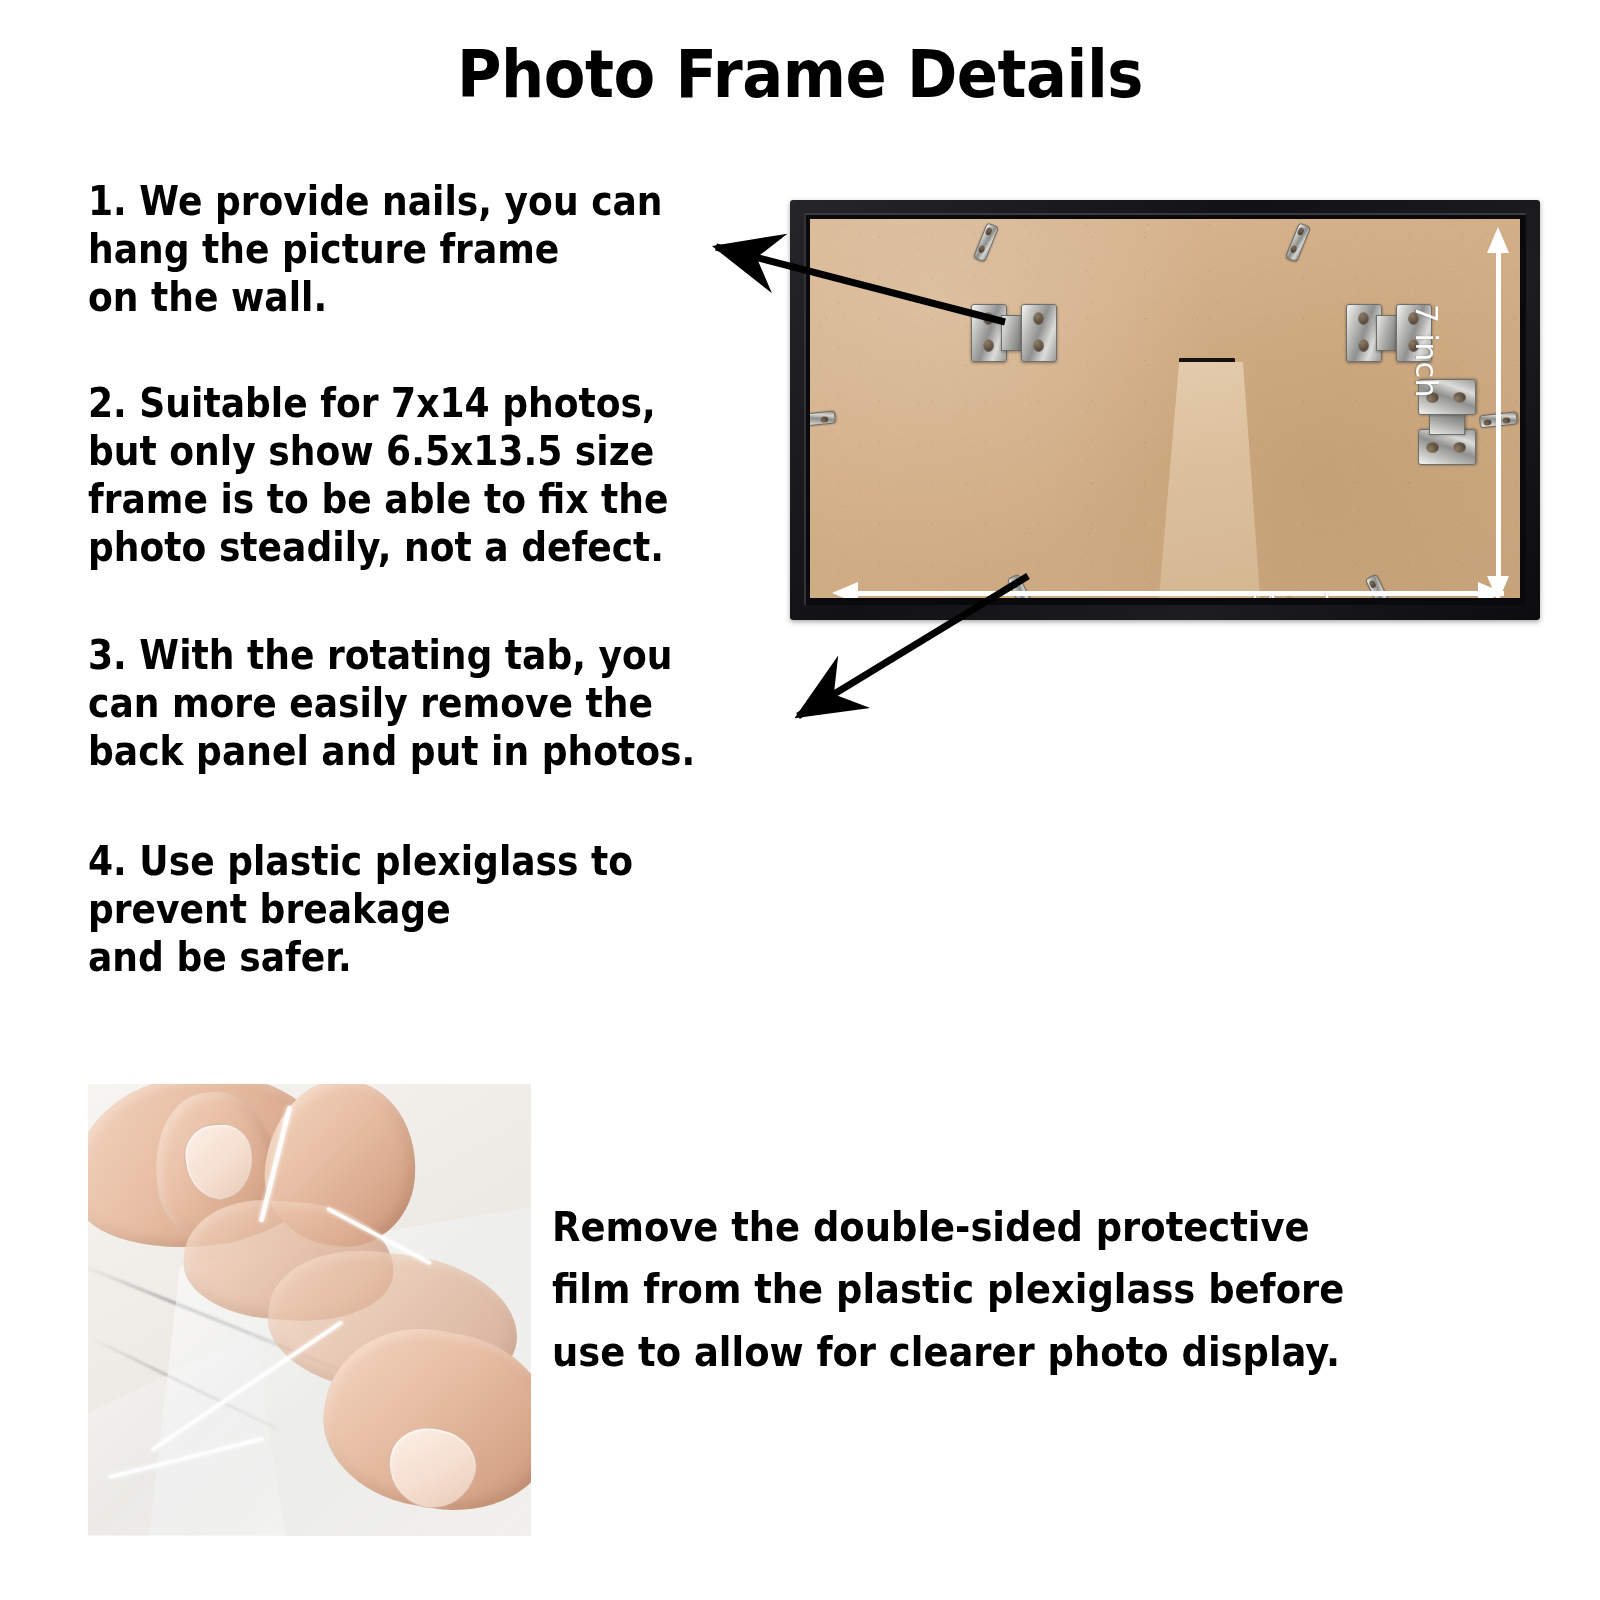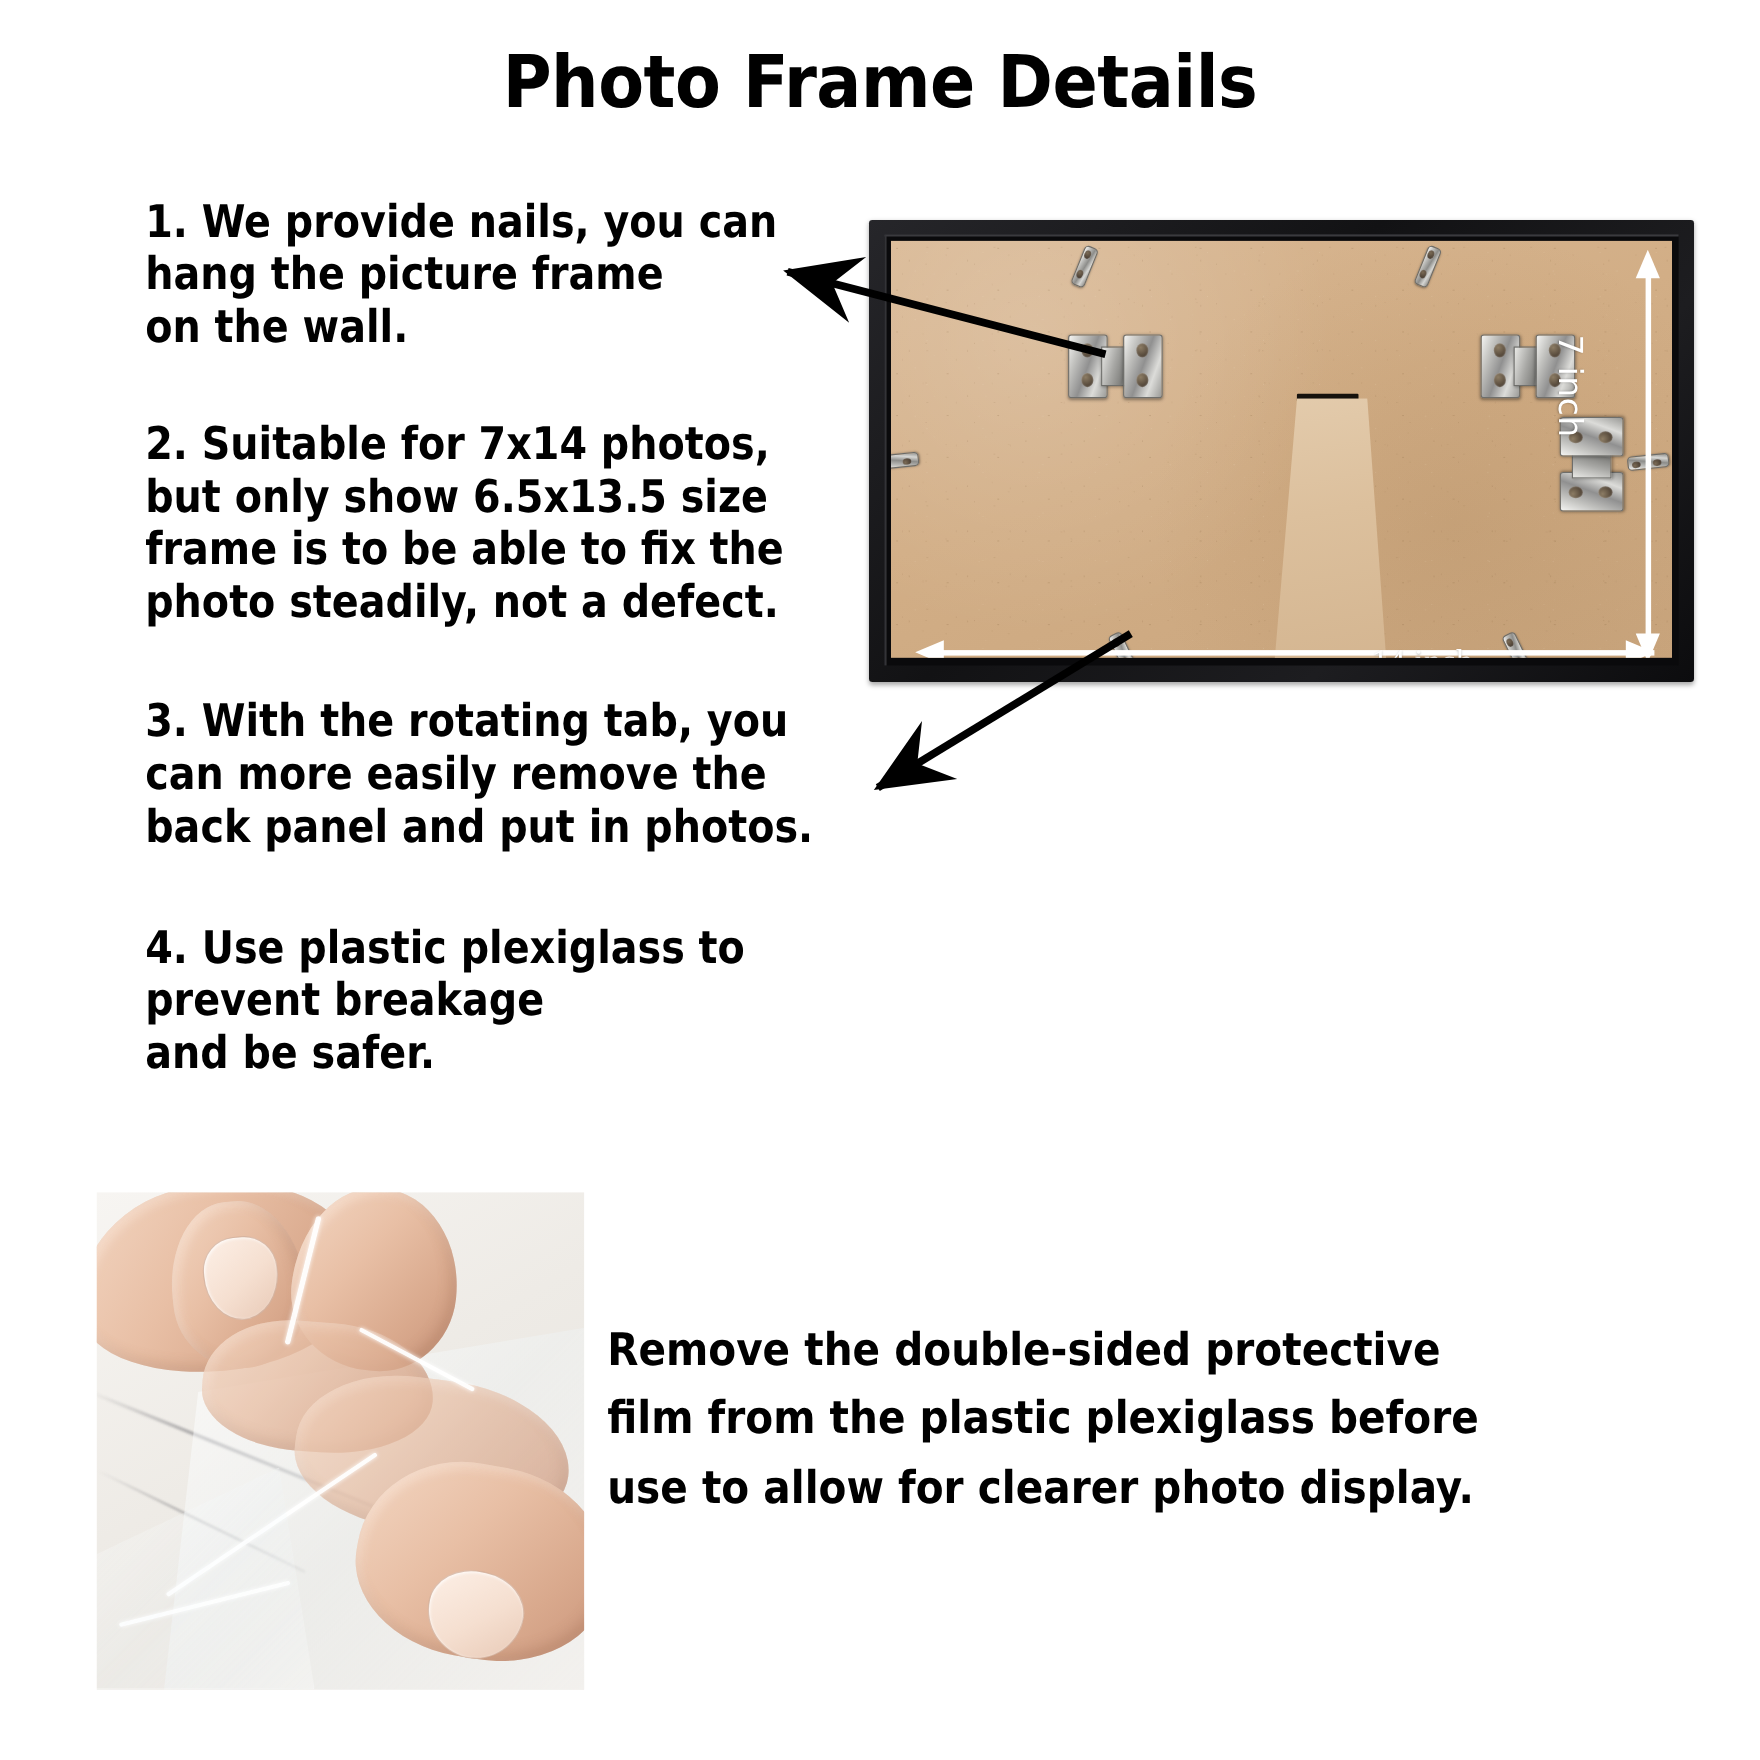--- a/index.html
+++ b/index.html
@@ -30,21 +30,20 @@
     transform: scaleX(0.92);
     transform-origin: center top;
   }
 
   
   .instructions {
     position: absolute;
     left: 88px;
     top: 178px;
     width: 720px;
-    margin-left: 44px;
   }
   .instr-item {
     font-family: "DejaVu Sans", sans-serif;
     font-weight: bold;
     font-size: 41px;
     line-height: 1.17;
     color: #000000;
     transform: scaleX(0.88);
     transform-origin: left top;
     white-space: pre-line;

